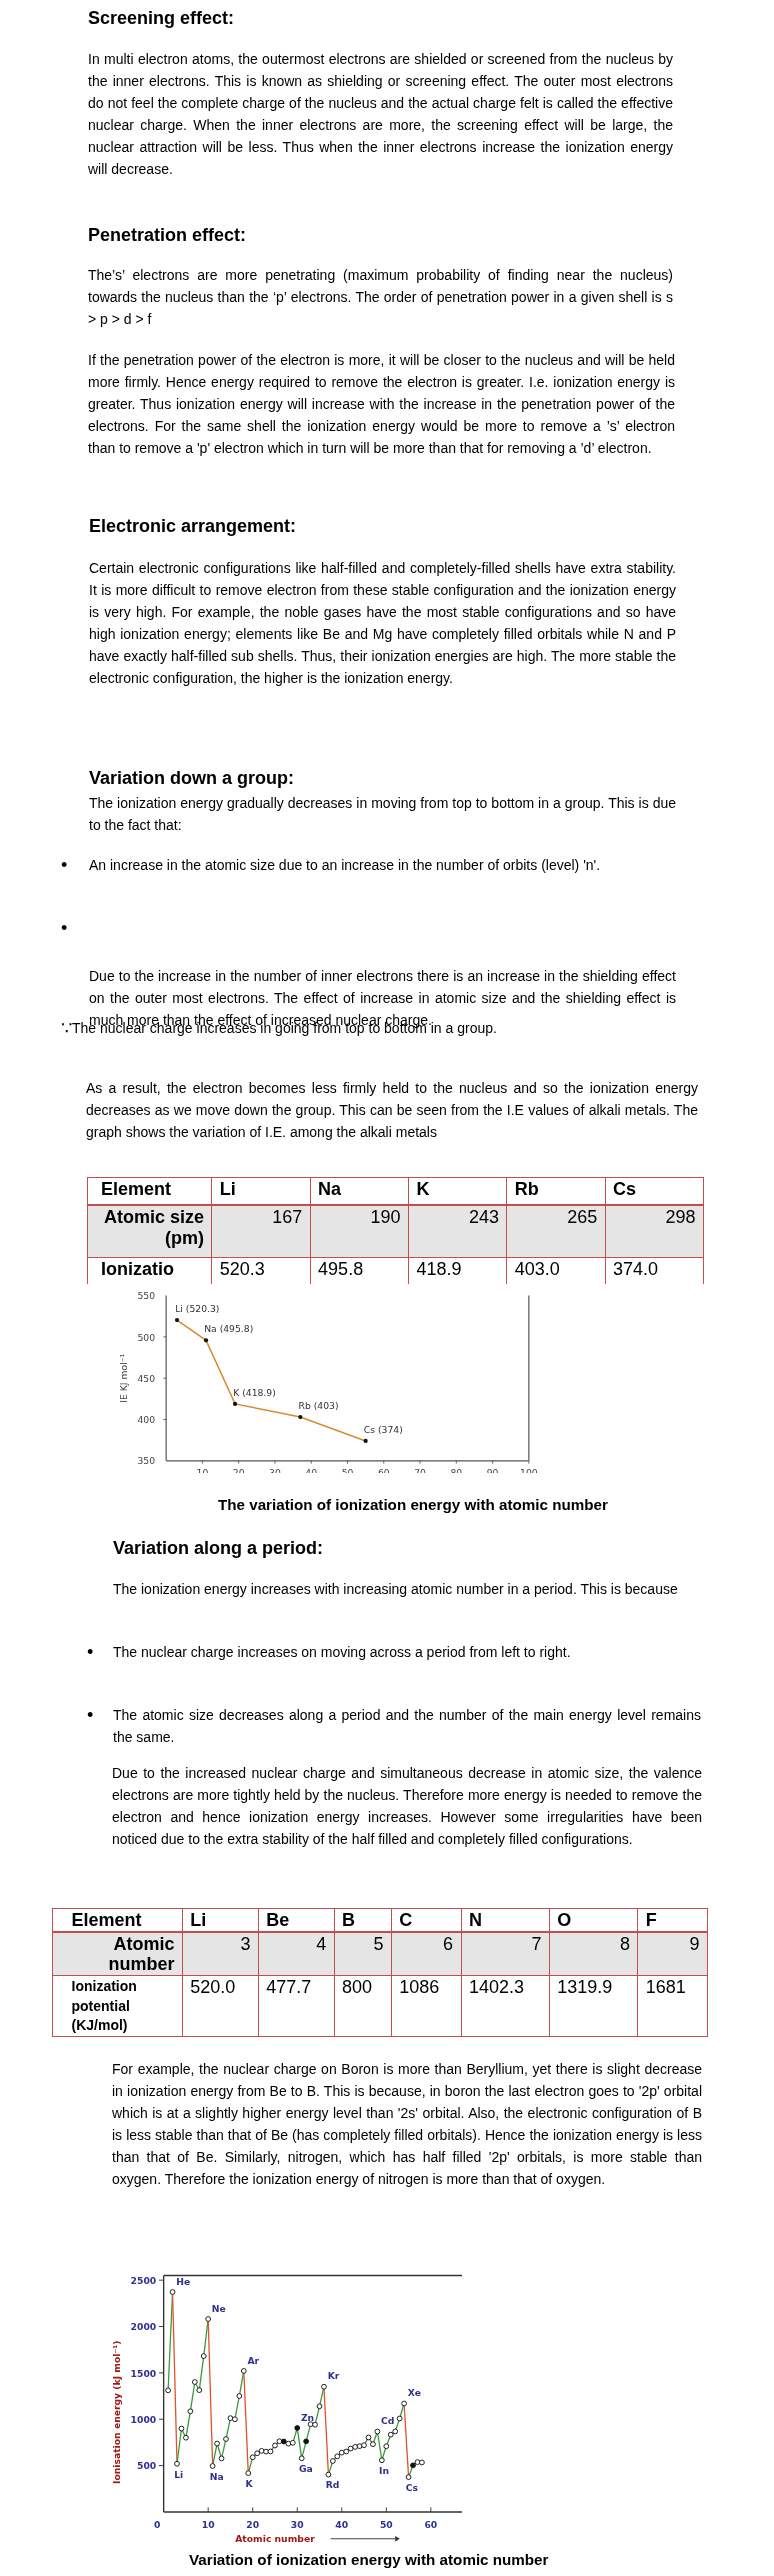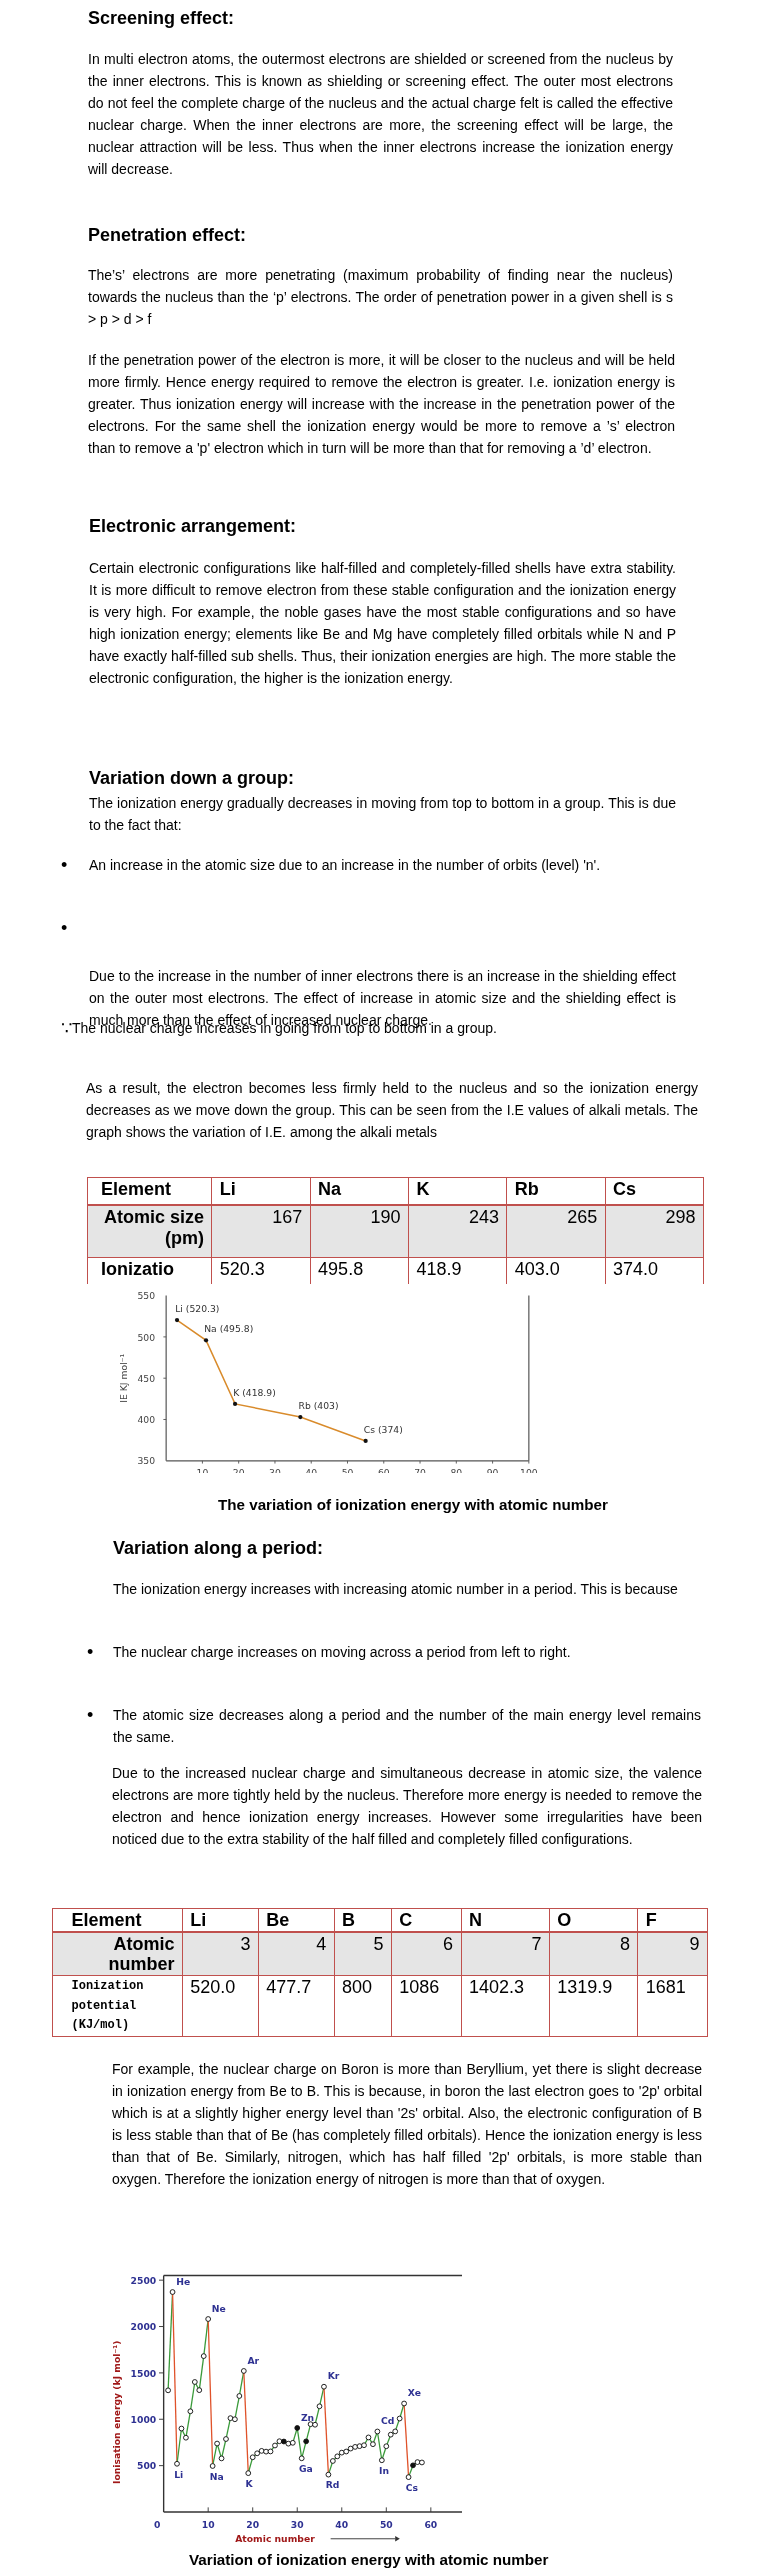--- a/index.html
+++ b/index.html
@@ -147,21 +147,21 @@
     <td class="rh" style="padding-left:18.5px;">Atomic number</td>
     <td>3</td>
     <td>4</td>
     <td>5</td>
     <td>6</td>
     <td>7</td>
     <td>8</td>
     <td>9</td>
   </tr>
   <tr>
-    <td class="rh" style="padding-left:18.5px; font-size:12px; line-height:19.4px;font-family:Liberation Mono, monospace;">Ionization potential (KJ/mol)</td>
+    <td class="rh" style="padding-left:18.5px; font-size:14px; line-height:19.4px;">Ionization potential (KJ/mol)</td>
     <td>520.0</td>
     <td>477.7</td>
     <td>800</td>
     <td>1086</td>
     <td>1402.3</td>
     <td>1319.9</td>
     <td>1681</td>
   </tr>
 </tbody>
   </table>

